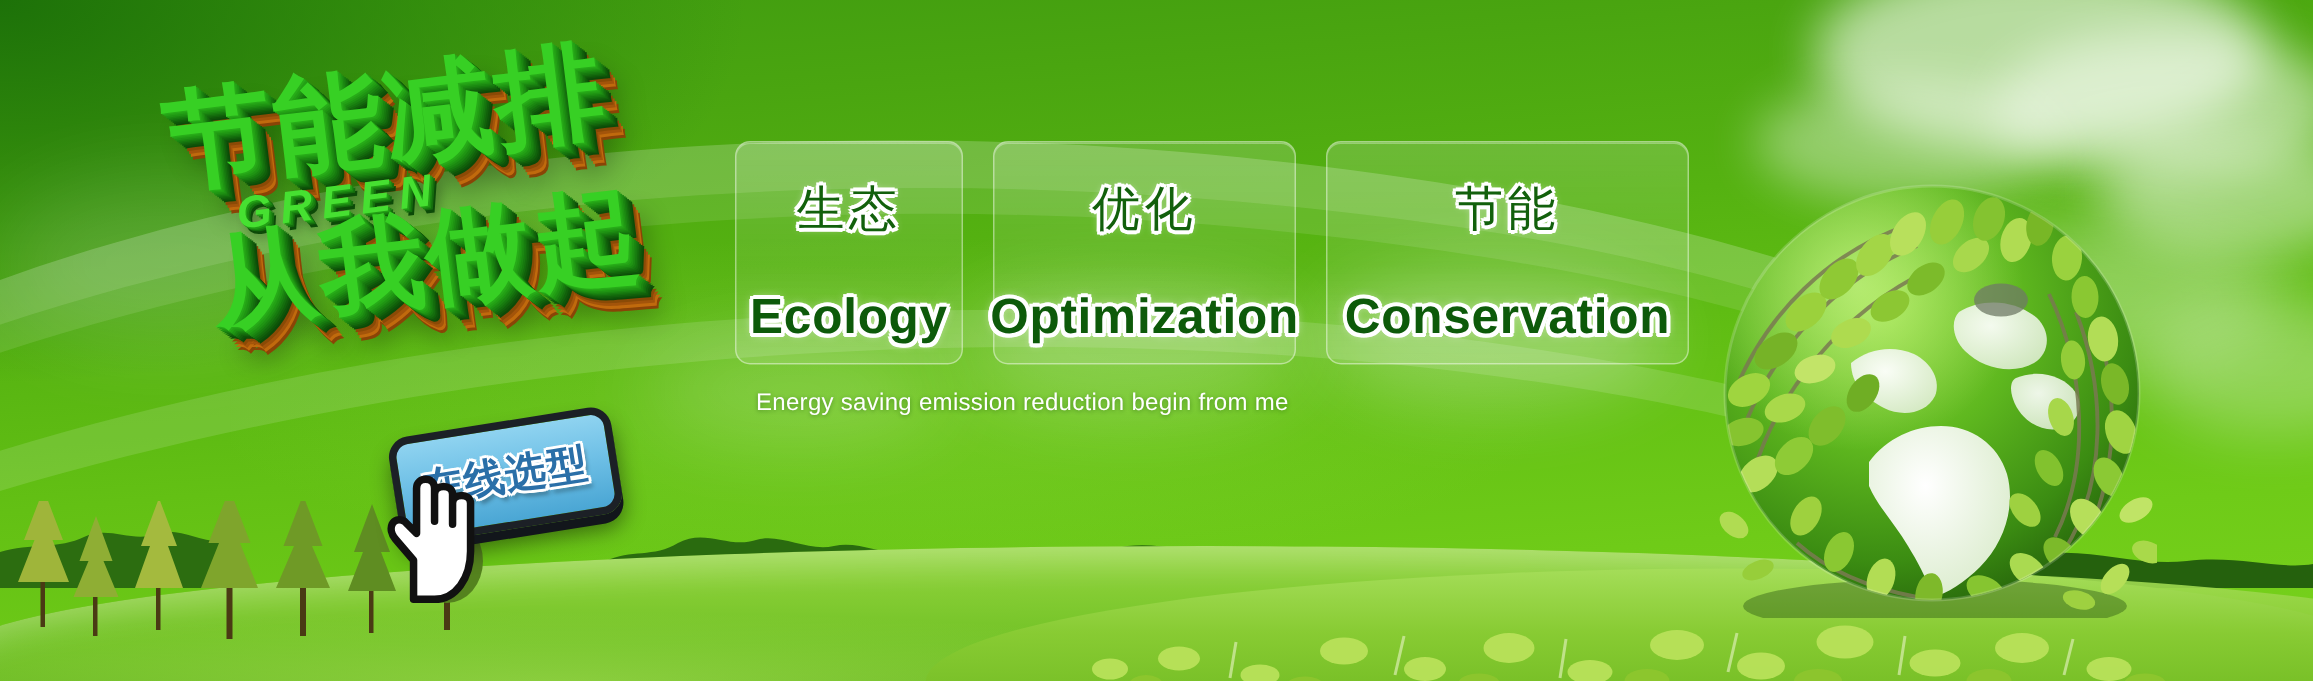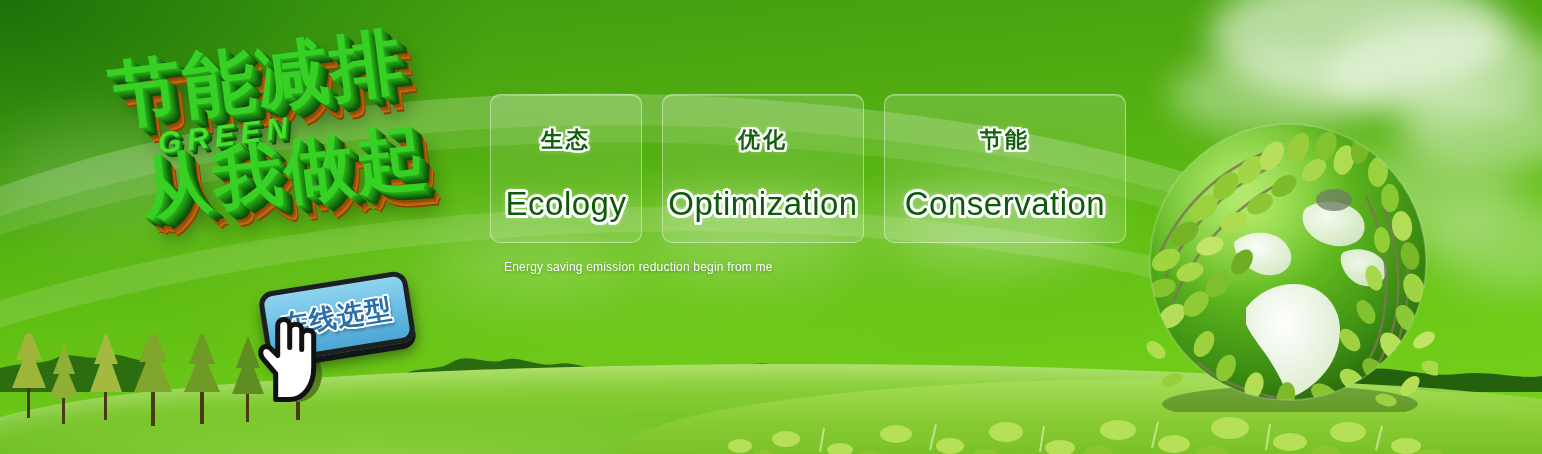--- a/index.html
+++ b/index.html
@@ -98,40 +98,40 @@
     background:linear-gradient(180deg,rgba(255,255,255,.16) 0%,rgba(255,255,255,.07) 55%,rgba(255,255,255,.13) 100%);
     display:flex;flex-direction:column;align-items:center;justify-content:center;
     cursor:pointer;
     box-shadow:inset 0 1px 0 rgba(255,255,255,.30);
   }
   .card-1{width:150px;}
   .card-2{width:240px;}
   .card-3{width:200px;}
 
   .card-cn{
-    font-size:22px;font-weight:bold;color:#12600c;letter-spacing:3px;
+    font-size:32px;font-weight:normal;color:#12600c;letter-spacing:3px;
     margin-top:10px;
     text-shadow:
       -2px -2px 0 #fff,2px -2px 0 #fff,-2px 2px 0 #fff,2px 2px 0 #fff,
       0 -2.4px 0 #fff,0 2.4px 0 #fff,-2.4px 0 0 #fff,2.4px 0 0 #fff,
       -1px 2px 0 #fff,1px 2px 0 #fff,0 0 6px rgba(255,255,255,.85);
   }
   .card-en{
-    font-size:33px;font-weight:normal;color:#0d5a0a;letter-spacing:.5px;
+    font-size:33px;font-weight:bold;color:#0d5a0a;letter-spacing:.5px;
     margin-top:30px;white-space:nowrap;
     text-shadow:
       -2.2px -2.2px 0 #fff,2.2px -2.2px 0 #fff,-2.2px 2.2px 0 #fff,2.2px 2.2px 0 #fff,
       0 -2.8px 0 #fff,0 2.8px 0 #fff,-2.8px 0 0 #fff,2.8px 0 0 #fff,
       -1.6px 2.6px 0 #fff,1.6px 2.6px 0 #fff,0 0 7px rgba(255,255,255,.8);
   }
 
   
   .tagline{
     position:absolute;left:504px;top:260px;
-    font-size:12px;color:#ffffff;letter-spacing:.2px;
+    font-size:16px;color:#ffffff;letter-spacing:.2px;
     text-shadow:0 1px 3px rgba(20,70,10,.45);
     white-space:nowrap;
   }
 
   
   .globe-wrap{position:absolute;left:1138px;top:112px;width:300px;height:300px;}
 
   
   .ground{position:absolute;left:0;bottom:0;width:100%;height:120px;overflow:hidden;}
   .tree-line{position:absolute;left:0;bottom:62px;width:100%;height:60px;}

